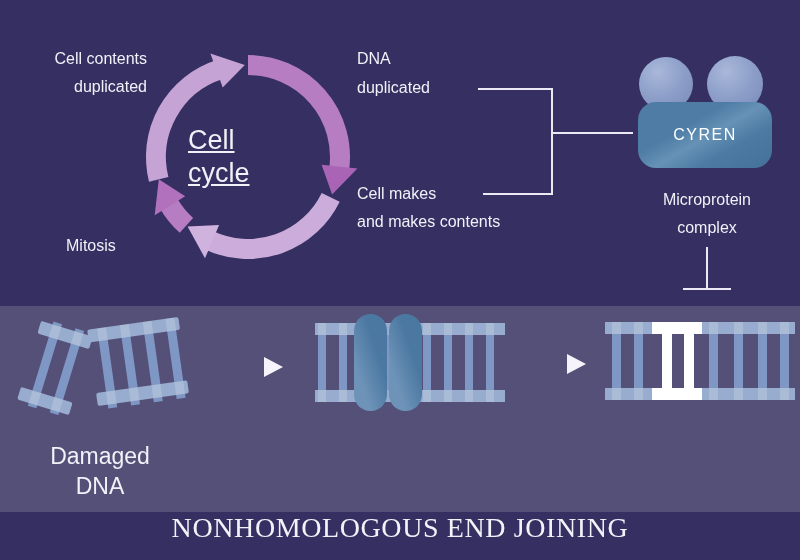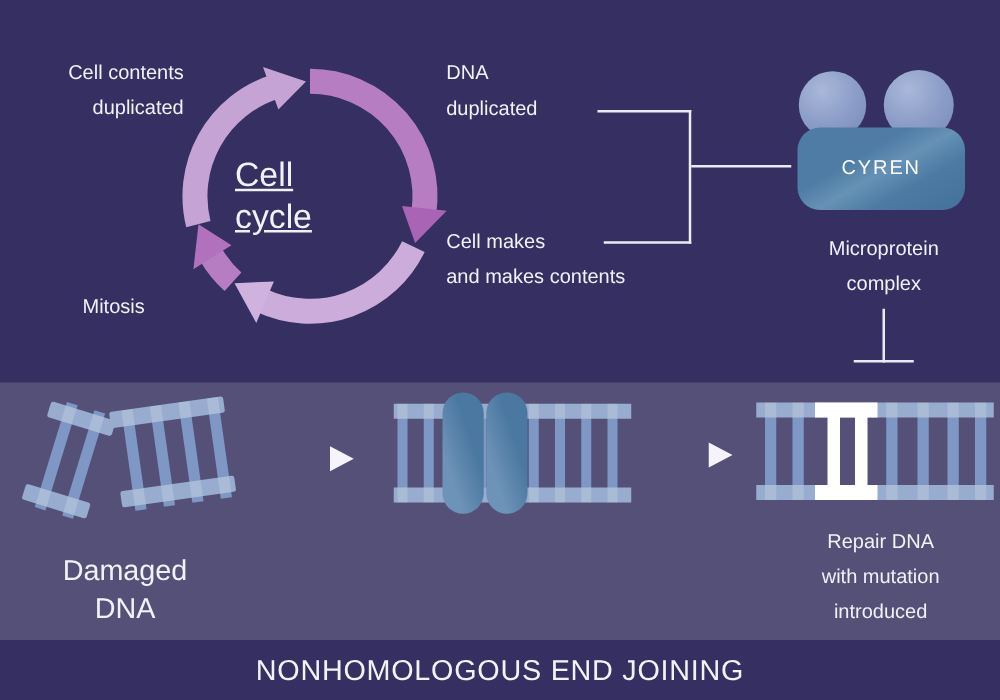--- a/index.html
+++ b/index.html
@@ -4,22 +4,22 @@
 <style>
   html,body { margin:0; padding:0; background:#222; }
   .canvas {
     position:relative; width:800px; height:560px; overflow:hidden;
     background:#352f62; color:#f2f0f8;
     font-family:"Liberation Sans", sans-serif;
   }
   .band { position:absolute; left:0; top:306px; width:800px; height:206px; background:#555078; }
   .banner {
     position:absolute; left:0; top:512px; width:800px; height:48px;
-    display:flex; align-items:center; justify-content:center;
-    font-size:23px; letter-spacing:0.6px; color:#f4f2f9;
+    display:flex; justify-content:center;
+    font-size:28px; letter-spacing:0.6px; color:#f4f2f9;font-family:Liberation Serif, serif;
   }
   .label { position:absolute; font-size:16px; line-height:28px; }
   .label.center { text-align:center; }
   .label.right { text-align:right; }
   .cycle-center { position:absolute; left:188px; top:124px; width:120px;
     text-align:left; font-size:27px; line-height:33px;text-decoration:underline; }
   .line { position:absolute; background:#ece9f4; }
   .tri { position:absolute; width:0; height:0;
     border-top:10px solid transparent; border-bottom:10px solid transparent;
     border-left:19px solid #f6f4fa; }
@@ -196,23 +196,18 @@
       <rect x="62" y="20" width="10" height="70"></rect>
       <rect x="84" y="20" width="10" height="70"></rect>
     </g>
   </svg>
 
   <div class="label center" style="left:40px; top:441px; width:120px; font-size:23px; line-height:30px;">
     <div>Damaged</div>
     <div>DNA</div>
   </div>
 
-  <div class="label center" style="left:622px; top:420px; width:165px;">
-    <div>Repair DNA</div>
-    <div>with mutation</div>
-    <div>introduced</div>
-  </div>
 
   <div class="banner">
     <span>NONHOMOLOGOUS END JOINING</span>
   </div>
 
 </div>
 
 </body></html>

